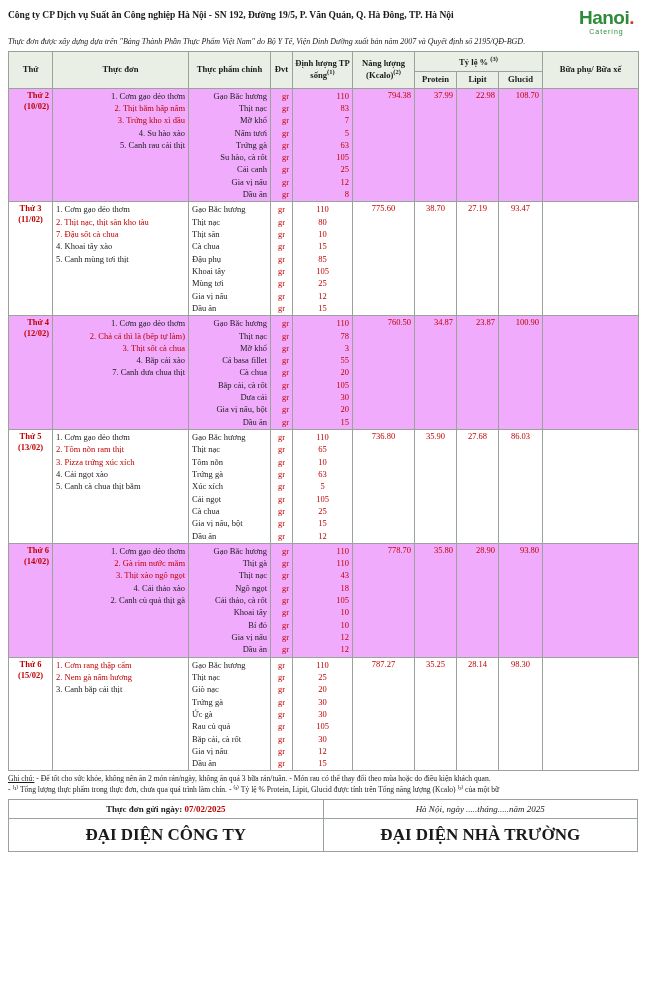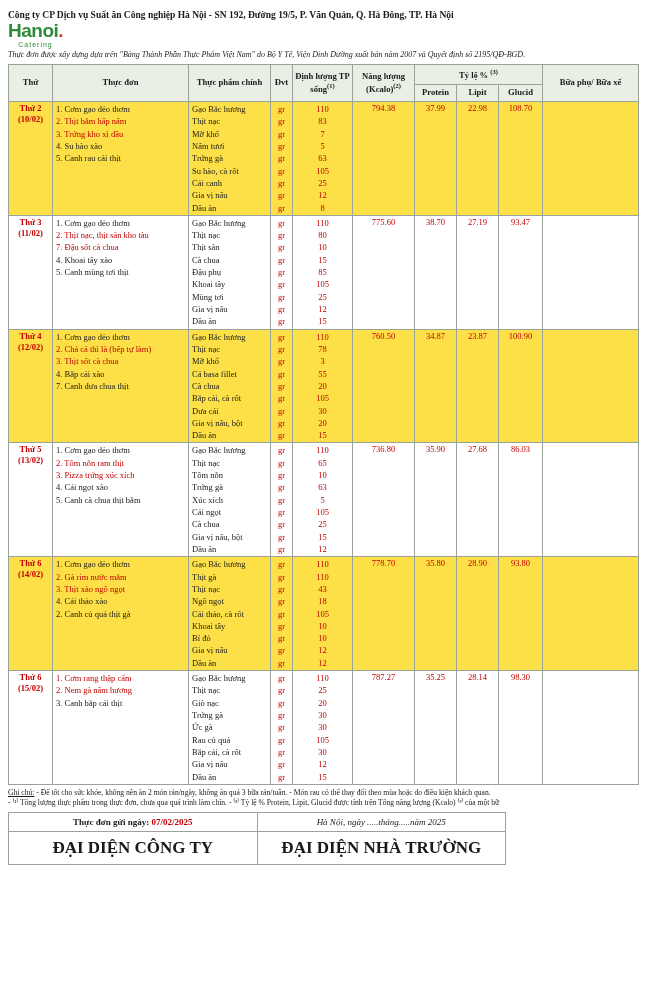--- a/index.html
+++ b/index.html
@@ -9,21 +9,20 @@
     font-family:"Liberation Serif", serif;
     color:#1a1a1a;
     -webkit-font-smoothing:antialiased;
   }
   .page{width:646px;box-sizing:border-box;padding:0 0 0 0;position:relative;}
 
   
   .hdr{
     display:flex;align-items:flex-start;justify-content:space-between;
     padding:8px 8px 0 8px;
-    flex-direction:column;
   }
   .company{
     font-size:9.5px;font-weight:bold;line-height:1.2;padding-top:2px;
     font-family:"Liberation Serif", serif;
   }
   .logo{ text-align:center; line-height:1; padding-right:4px;}
   .logo .mark{
     font-family:"Liberation Sans", sans-serif;
     font-size:19px;font-weight:bold;color:#2e8b38;letter-spacing:-0.5px;
   }
@@ -74,31 +73,31 @@
   td.foods .line{ line-height:1.45; }
 
   td.unit{ text-align:center; color:#c00000; font-size:8px; line-height:1.45; }
   td.qty{ text-align:center; color:#c00000; font-size:8.5px; line-height:1.45; }
 
   td.kcal,td.pro,td.lip,td.glu{
     text-align:center;vertical-align:middle;color:#c00000;font-size:9px;
   }
   td.extra{ }
 
-  tbody tr.band-green > td{ background:#fde047; }
+  tbody tr.band-green > td{ background:#f0abfc;text-align:right; }
   tbody tr.band-white > td{ background:#ffffff; }
 
   
   .notes{
     font-size:7.6px;margin:3px 8px 0 8px;line-height:1.35;
   }
   .notes u{text-decoration:underline;}
 
   table.sign{
-    border-collapse:collapse;width:498px;margin:4px 8px 8px 8px;table-layout:fixed;
+    border-collapse:collapse;width:630px;margin:4px 8px 8px 8px;table-layout:fixed;
   }
   table.sign td{
     border:1px solid #9aa39a;
     text-align:center;
     font-size:9px;
     padding:4px 2px;
   }
   table.sign td.b{font-weight:bold;font-size:17px;padding:6px 2px;}
   .red{color:#c00000;}
 </style>

